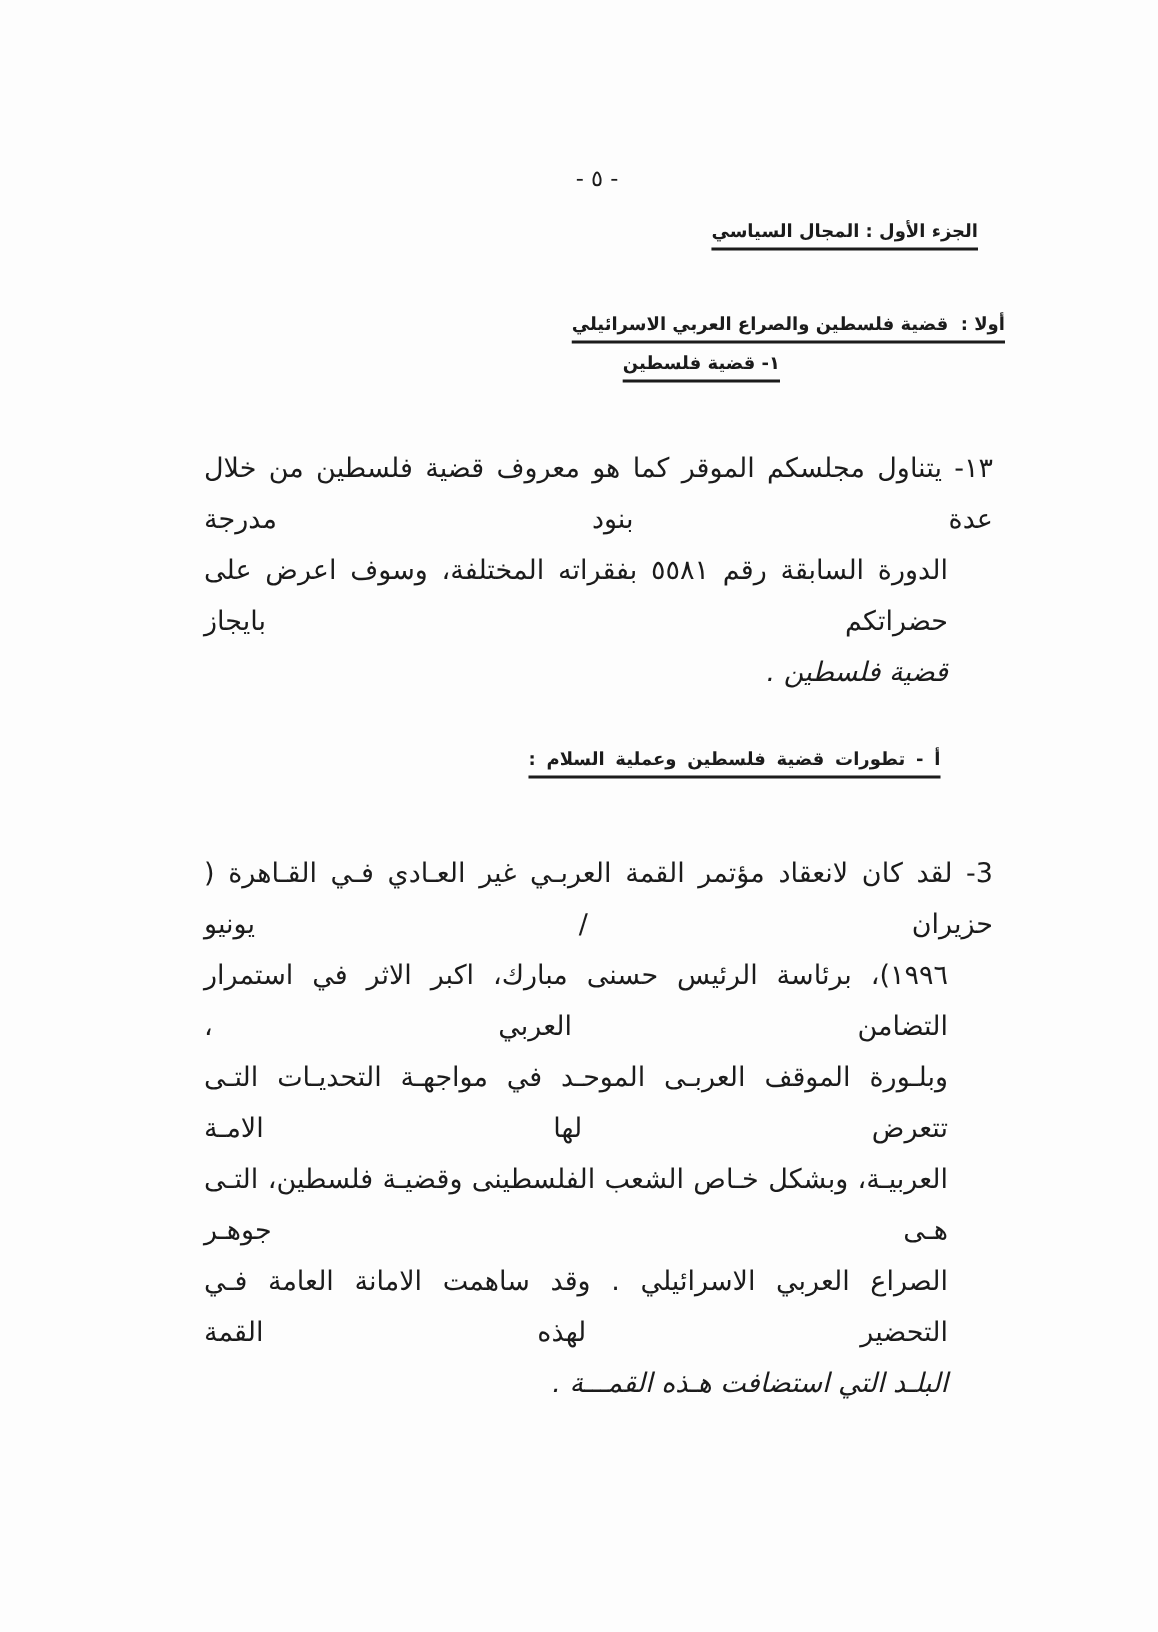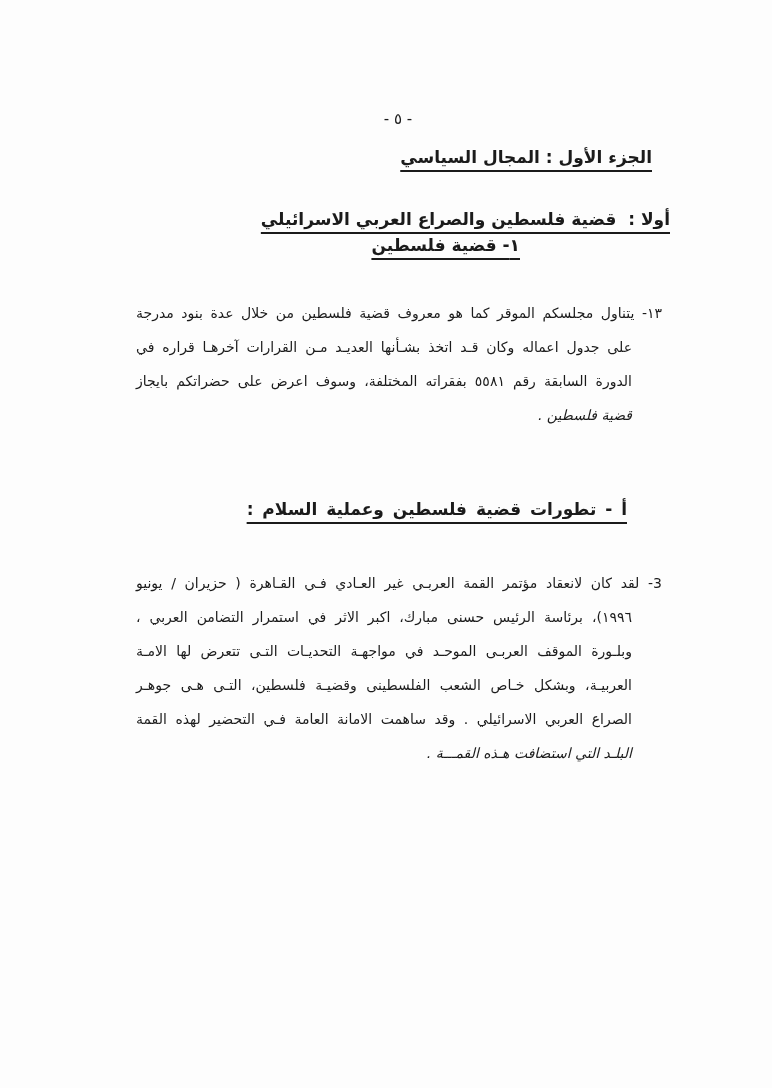--- a/index.html
+++ b/index.html
@@ -22,35 +22,35 @@
     top: 110px;
     left: 338px;
     width: 120px;
     text-align: center;
     font-size: 15px;
     letter-spacing: 2px;
   }
   .heading {
     position: absolute;
     font-weight: bold;
-    font-size: 17px;
+    font-size: 12px;
     white-space: pre;
     text-decoration: underline;
     text-underline-offset: 7px;
     text-decoration-thickness: 1.5px;
   }
   .heading-part   { top: 147px; right: 120px; }
   .heading-first  { top: 209px; right: 102px; }
   .heading-sub1   { top: 235px; right: 252px; }
   .heading-secta  { top: 499px; right: 145px; word-spacing: 3px; }
   .para {
     position: absolute;
     left: 136px;
     right: 140px;
-    font-size: 14px;
+    font-size: 18px;
     line-height: 34px;
   }
   .para-13 { top: 296px; }
   .para-14 { top: 566px; }
   .tline {
     text-align: justify;
     text-align-last: justify;
   }
   .tline.first {
     margin-right: -30px;
@@ -68,21 +68,20 @@
   <div class="page-number">- ٥ -</div>
 
   <div class="heading heading-part">الجزء الأول : المجال السياسي</div>
 
   <div class="heading heading-first">أولا :  قضية فلسطين والصراع العربي الاسرائيلي</div>
 
   <div class="heading heading-sub1">١- قضية فلسطين</div>
 
   <div class="para para-13">
     <div class="tline first">١٣- يتناول مجلسكم الموقر كما هو معروف قضية فلسطين من خلال عدة بنود مدرجة</div>
-    <div class="tline">على جدول اعماله وكان قـد اتخذ بشـأنها العديـد مـن القرارات آخرهـا قراره في</div>
     <div class="tline">الدورة السابقة رقم ٥٥٨١ بفقراته المختلفة، وسوف اعرض على حضراتكم بايجاز</div>
     <div class="tline last">قضية فلسطين .</div>
   </div>
 
   <div class="heading heading-secta">أ - تطورات قضية فلسطين وعملية السلام :</div>
 
   <div class="para para-14">
     <div class="tline first">3- لقد كان لانعقاد مؤتمر القمة العربـي غير العـادي فـي القـاهرة ( حزيران / يونيو</div>
     <div class="tline">١٩٩٦)، برئاسة الرئيس حسنى مبارك، اكبر الاثر في استمرار التضامن العربي ،</div>
     <div class="tline">وبلـورة الموقف العربـى الموحـد في مواجهـة التحديـات التـى تتعرض لها الامـة</div>

